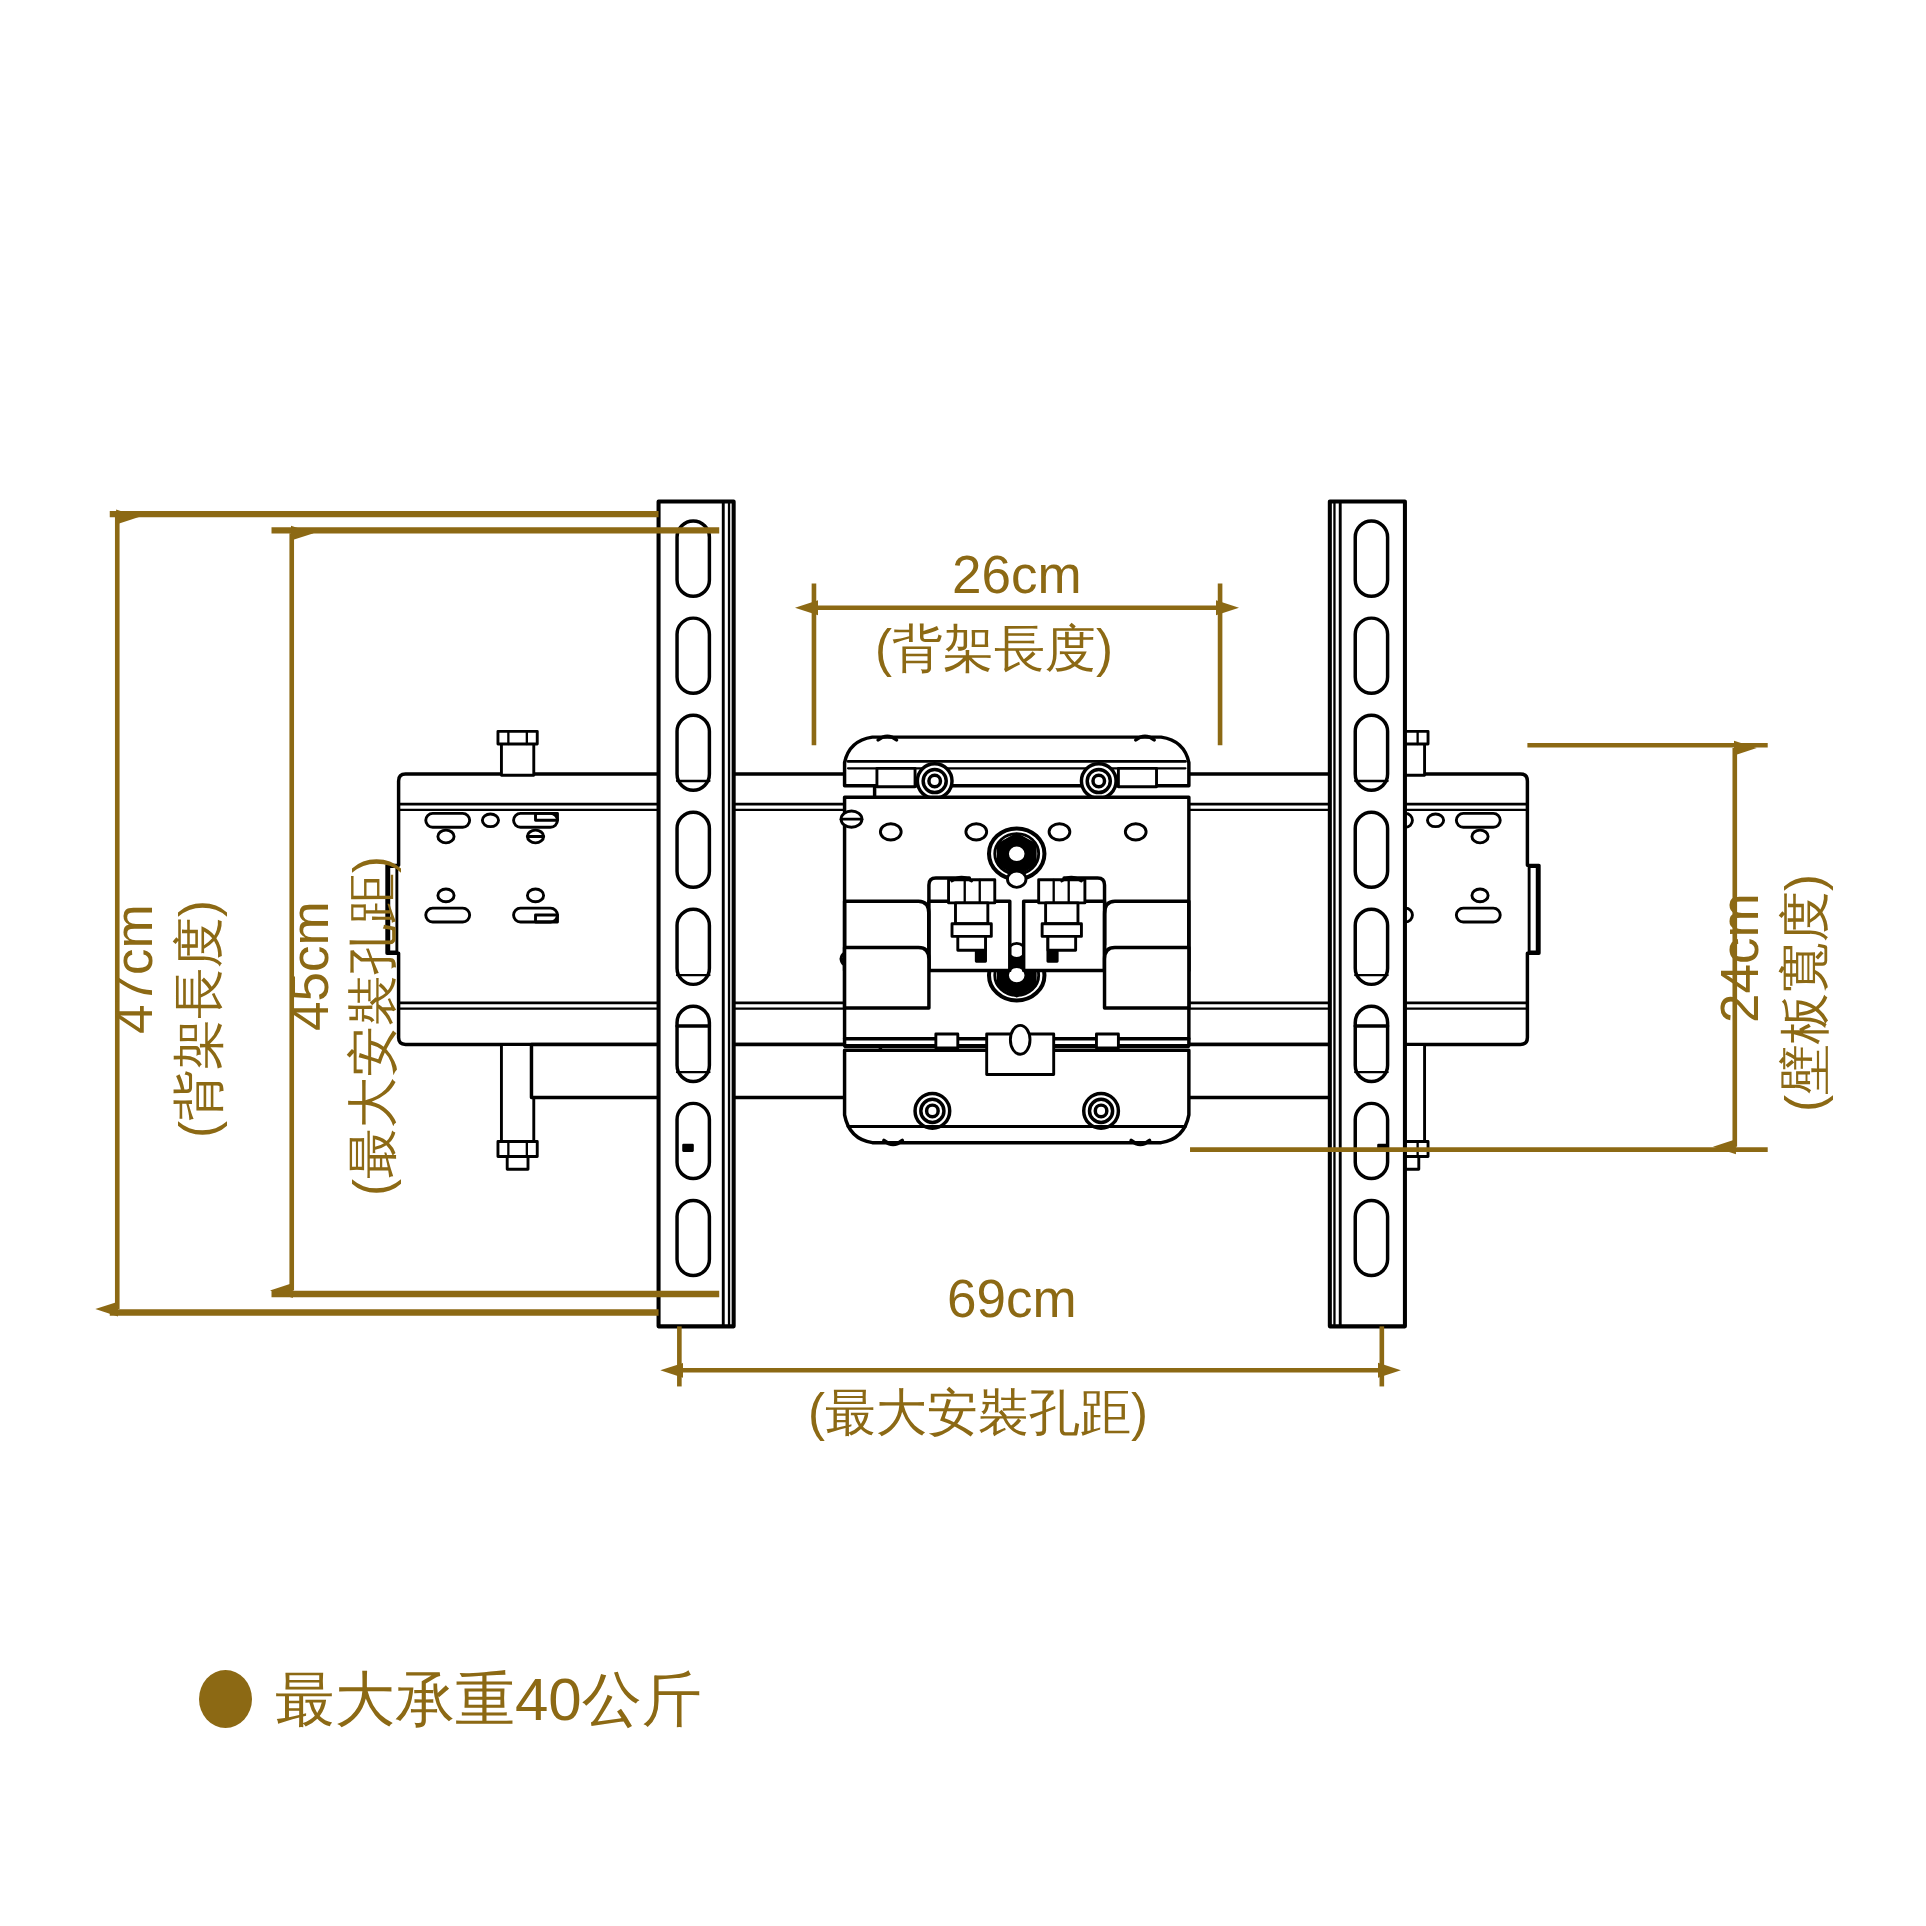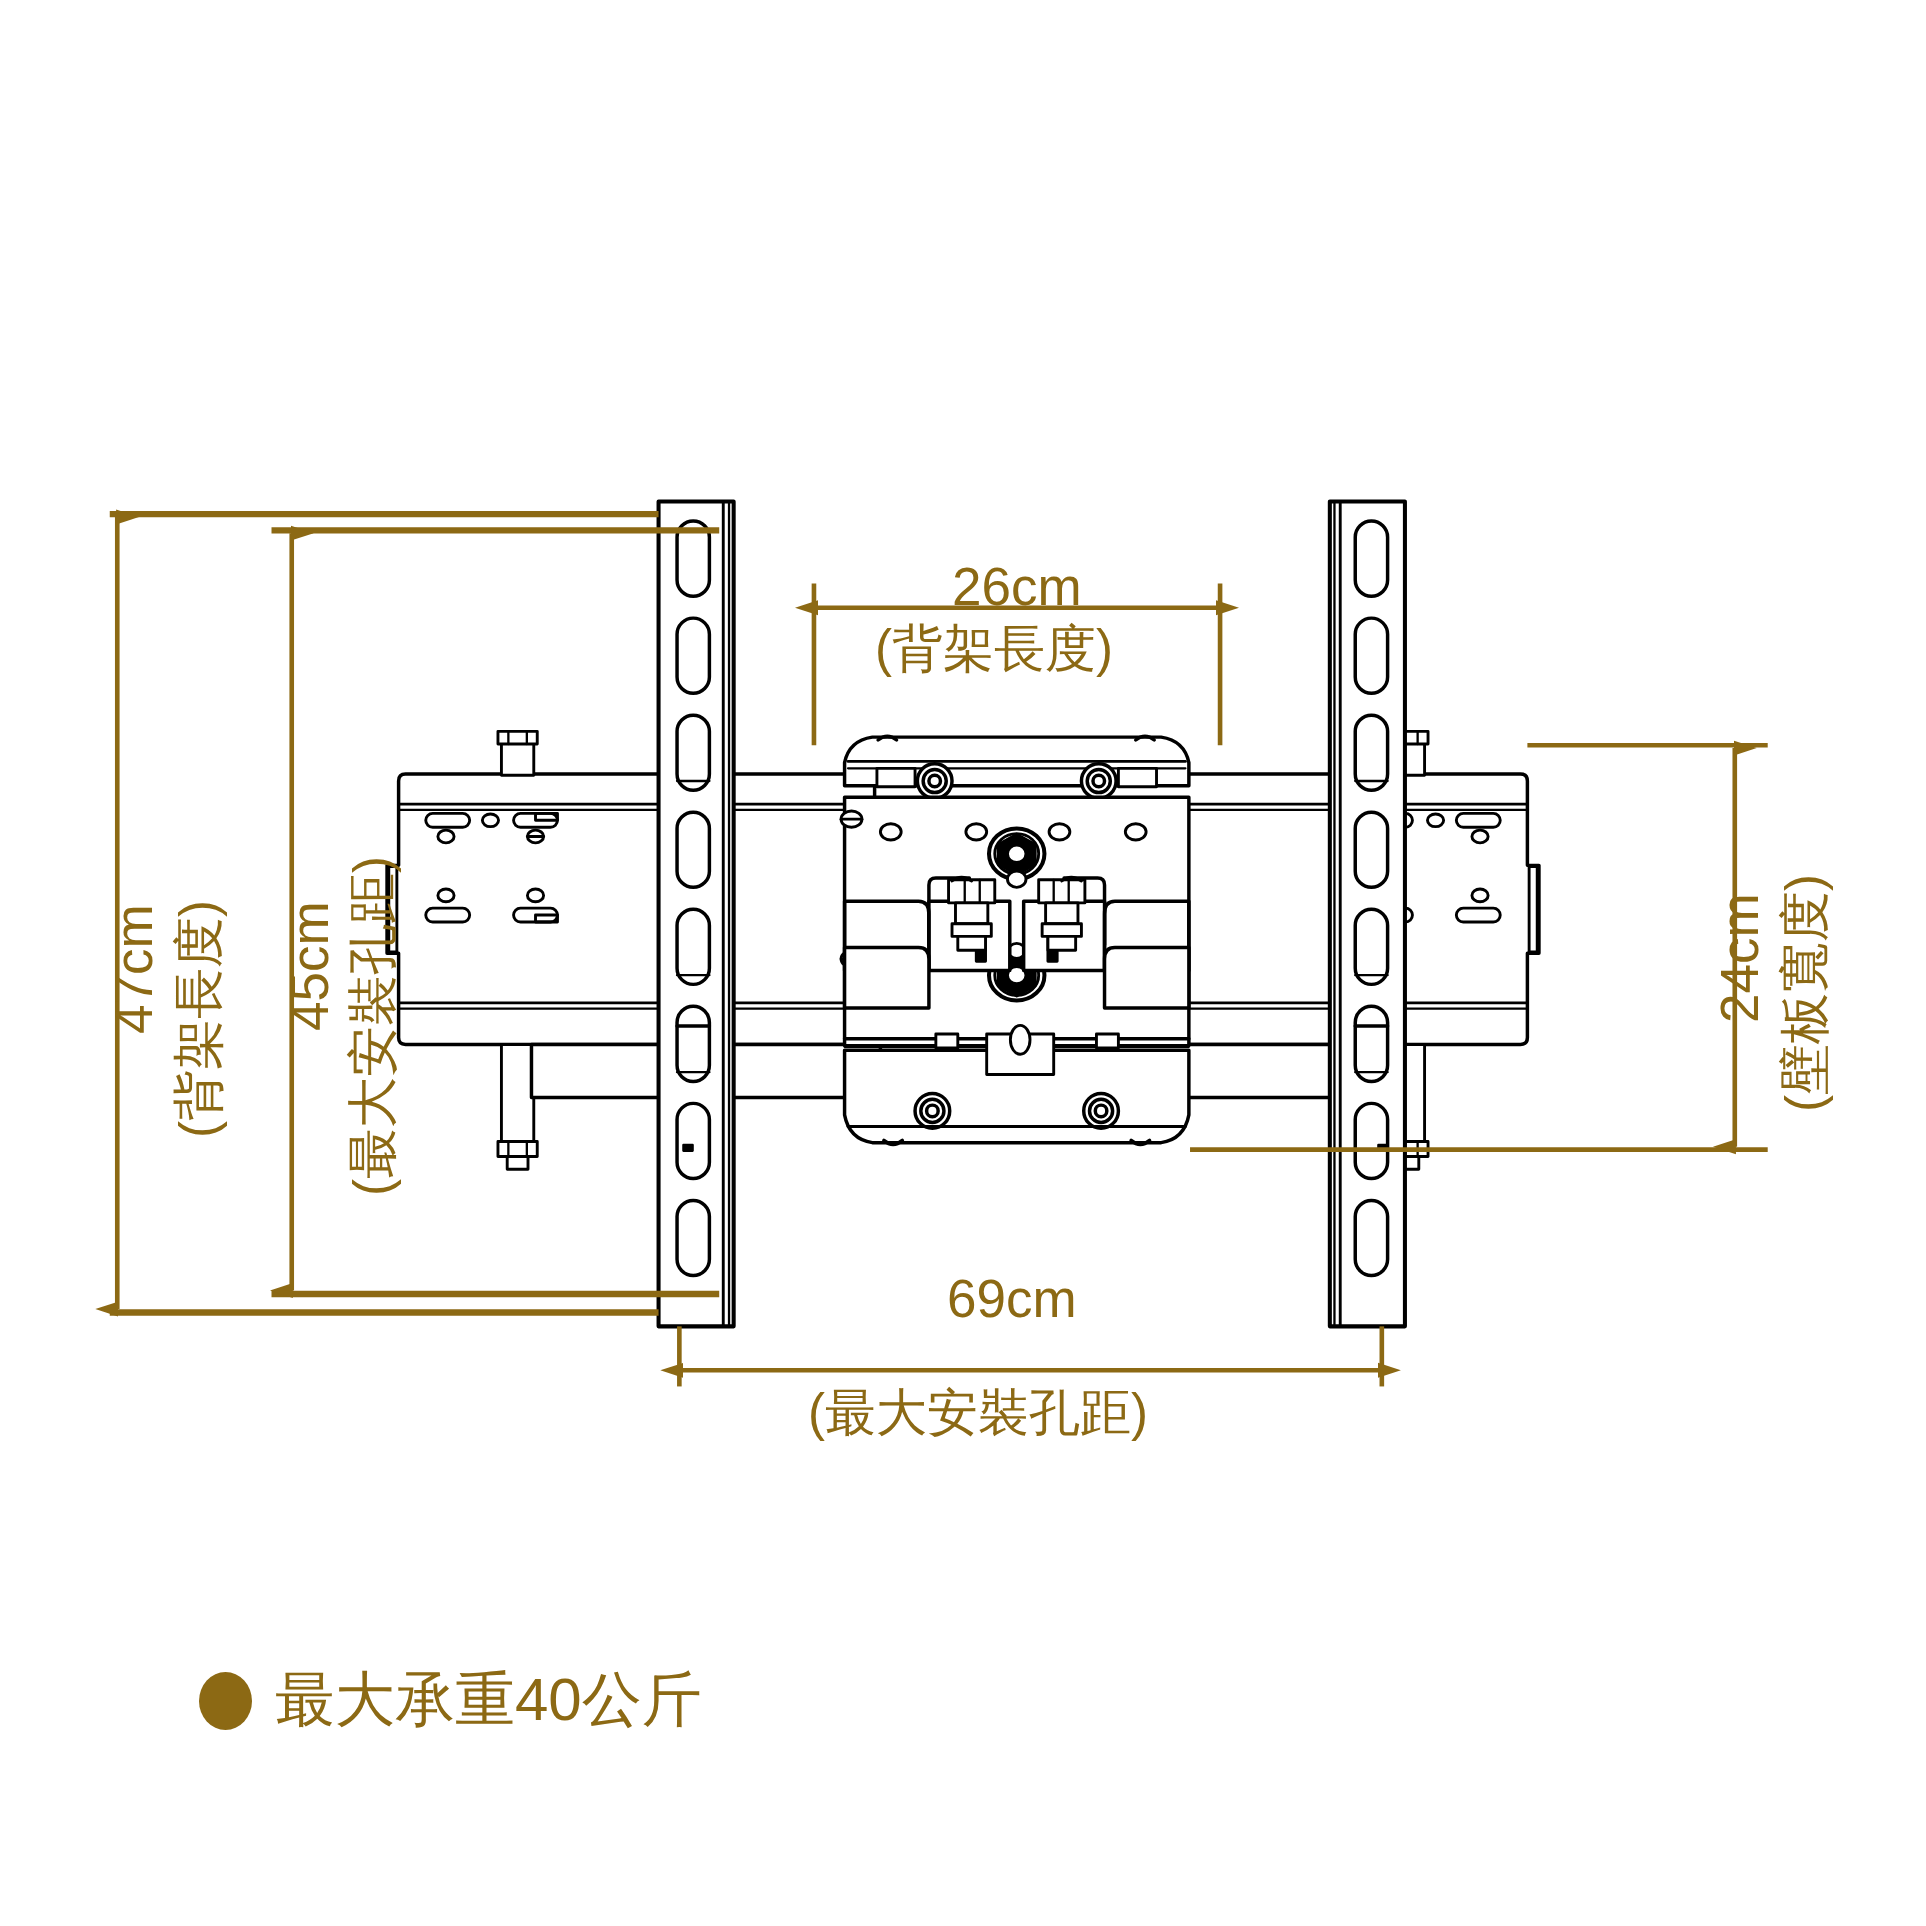--- a/index.html
+++ b/index.html
@@ -25,21 +25,21 @@
   .num{font-size:53px;}
   .lbl{font-size:51px;}
 
   .rot-left{transform:rotate(-90deg);transform-origin:0 0;}
   .rot-right{transform:rotate(-90deg);transform-origin:0 0;}
 
   
   #note{
     position:absolute;
     left:199px; top:1670px;
-    display:flex;align-items:flex-end;gap:23px;
+    display:flex;align-items:flex-start;gap:23px;
     color:#8C6914;
   }
   #note .bullet{
     width:53px;height:58px;border-radius:50%;
     background:#8C6914;flex:none;
   }
   #note .notetext{font-size:60px;line-height:1;}
 </style>
 </head>
 <body>
@@ -367,21 +367,21 @@
   </svg>
 
   <div class="dimtext num rot-left" style="left:107px; top:1034px;" data-bind="dimensions.bracket_length.value">47cm</div>
 
   <div class="dimtext lbl rot-left" style="left:173px; top:1138px;" data-bind="dimensions.bracket_length.label">(背架長度)</div>
 
   <div class="dimtext num rot-left" style="left:283px; top:1031px;" data-bind="dimensions.max_mount_hole_vertical.value">45cm</div>
 
   <div class="dimtext lbl rot-left" style="left:347px; top:1196px;" data-bind="dimensions.max_mount_hole_vertical.label">(最大安裝孔距)</div>
 
-  <div class="dimtext num" style="left:952px; top:548px;margin-top:12px;" data-bind="dimensions.wall_plate_length.value">26cm</div>
+  <div class="dimtext num" style="left:952px; top:548px;" data-bind="dimensions.wall_plate_length.value">26cm</div>
 
   <div class="dimtext lbl" style="left:875px; top:623px;" data-bind="dimensions.wall_plate_length.label">(背架長度)</div>
 
   <div class="dimtext num rot-right" style="left:1713px; top:1023px;" data-bind="dimensions.wall_plate_width.value">24cm</div>
 
   <div class="dimtext lbl rot-right" style="left:1779px; top:1112px;" data-bind="dimensions.wall_plate_width.label">(壁板寬度)</div>
 
   <div class="dimtext num" style="left:947px; top:1272px;" data-bind="dimensions.max_mount_hole_horizontal.value">69cm</div>
 
   <div class="dimtext lbl" style="left:808px; top:1387px;" data-bind="dimensions.max_mount_hole_horizontal.label">(最大安裝孔距)</div>

